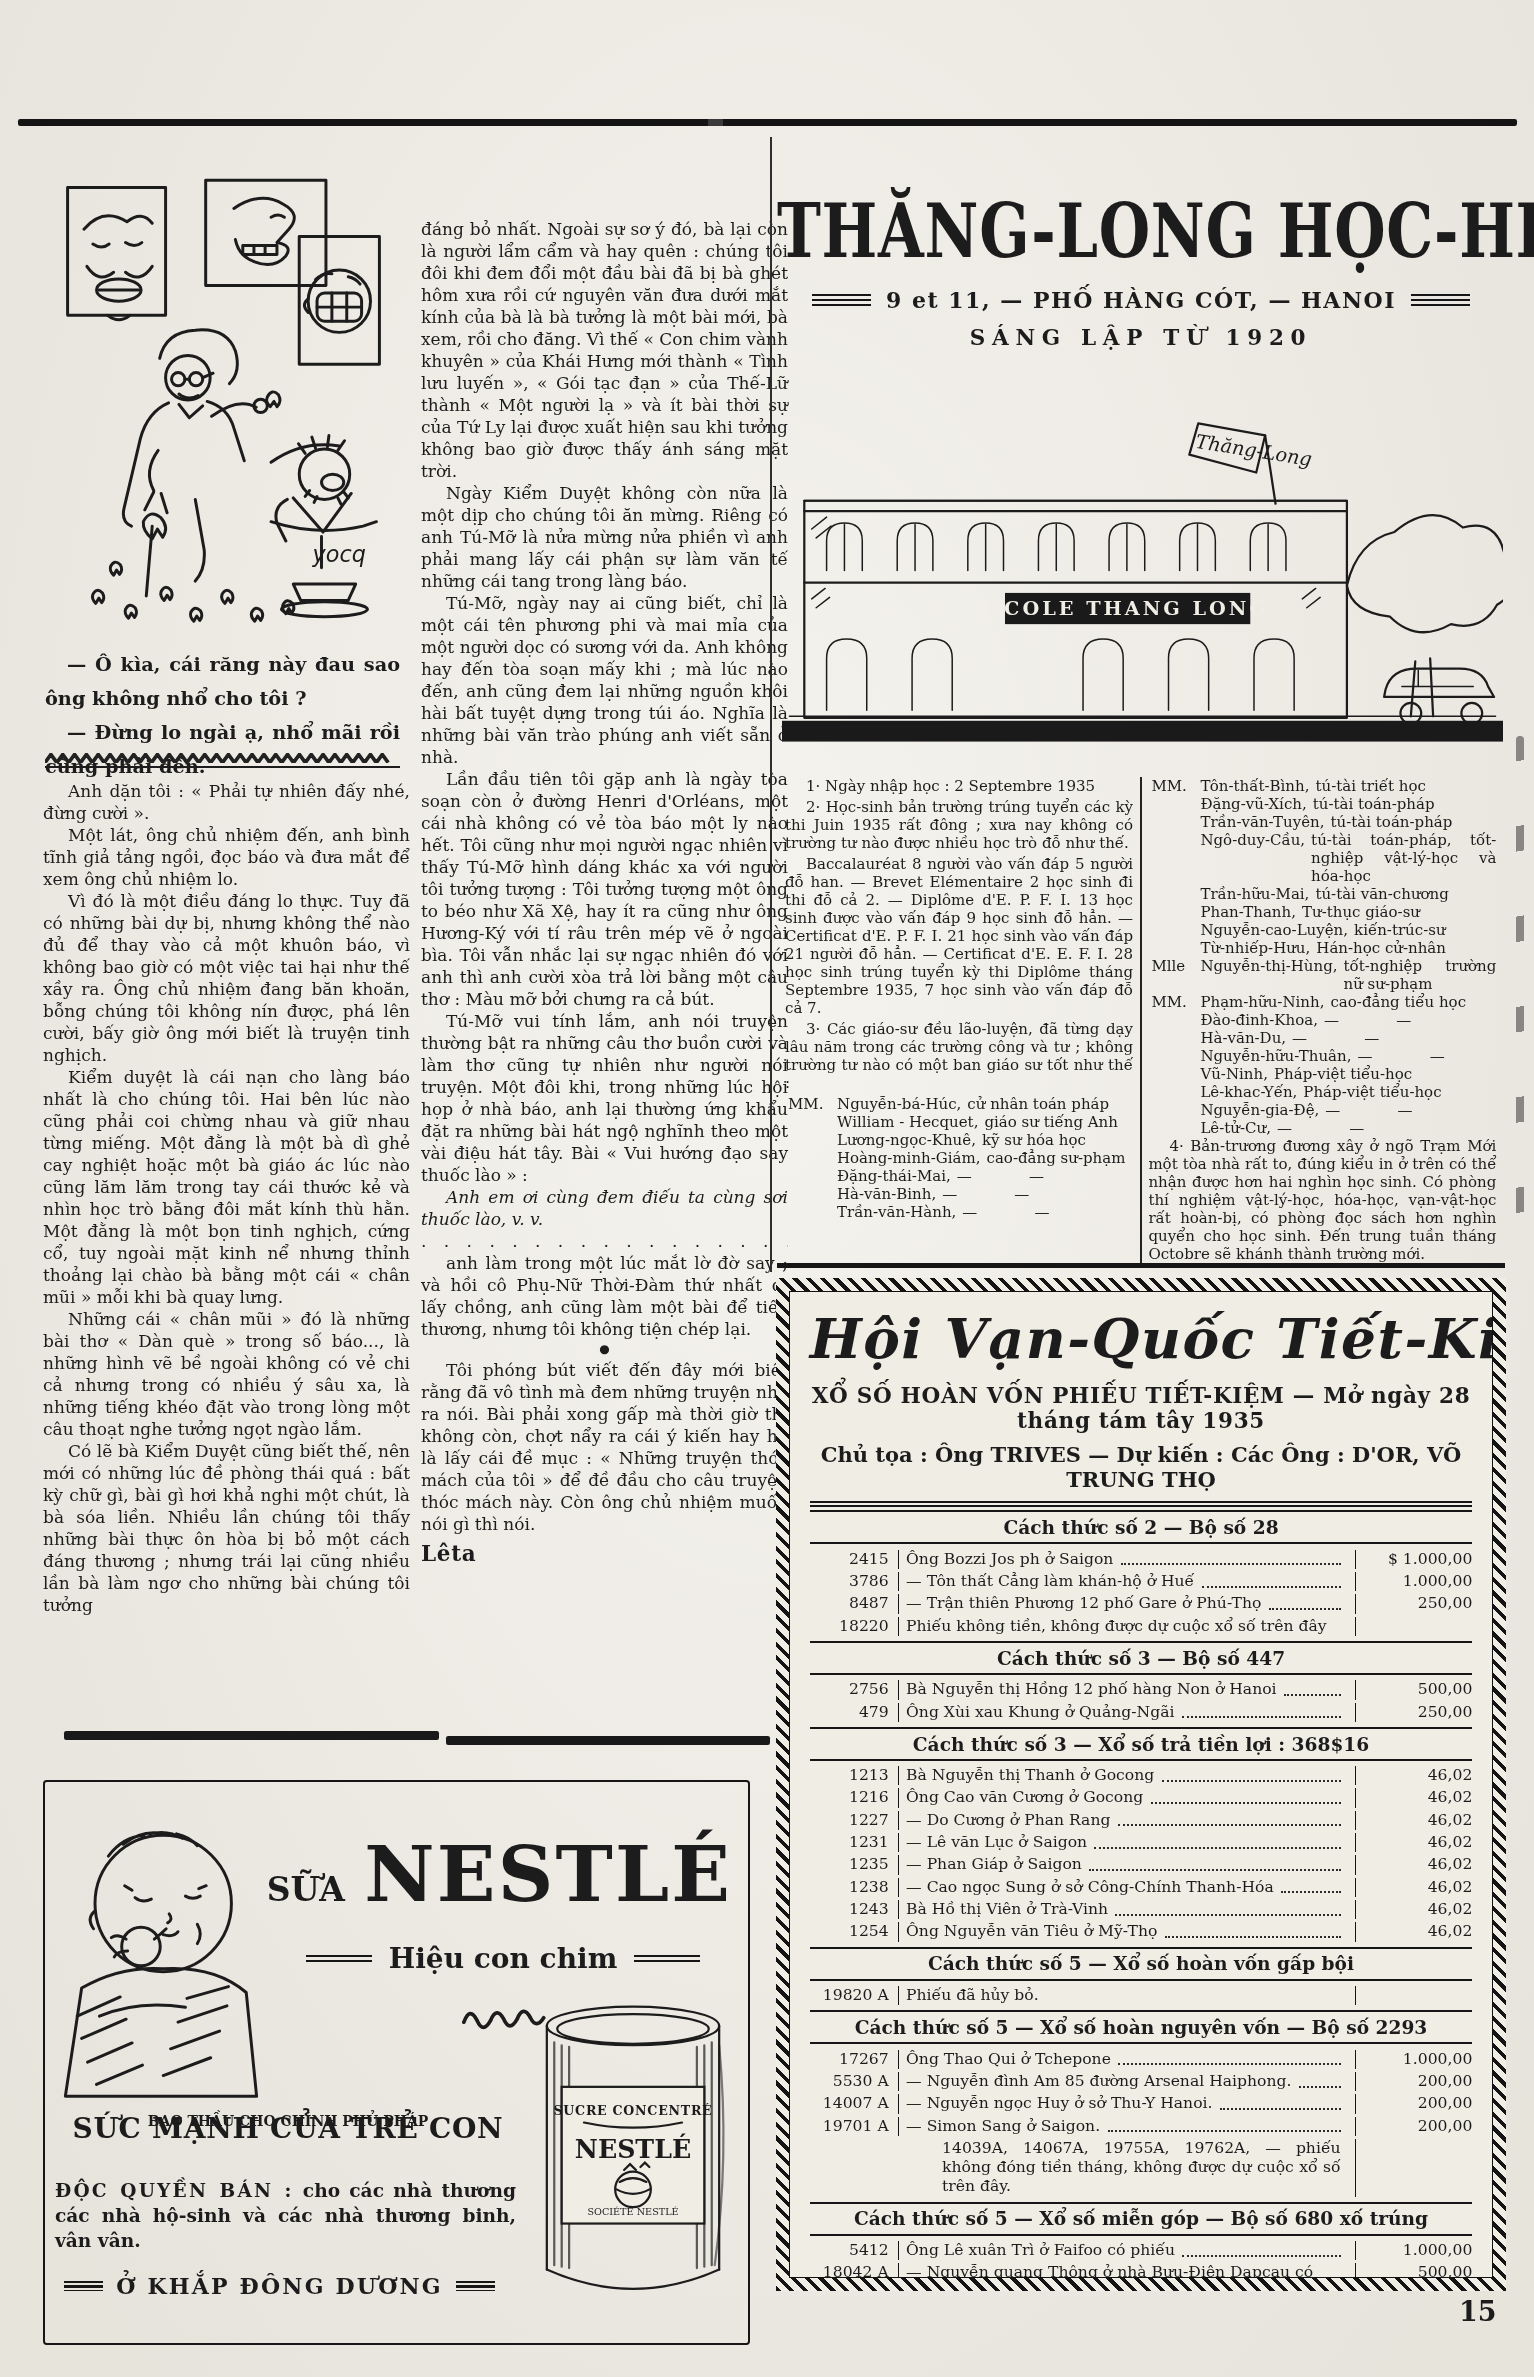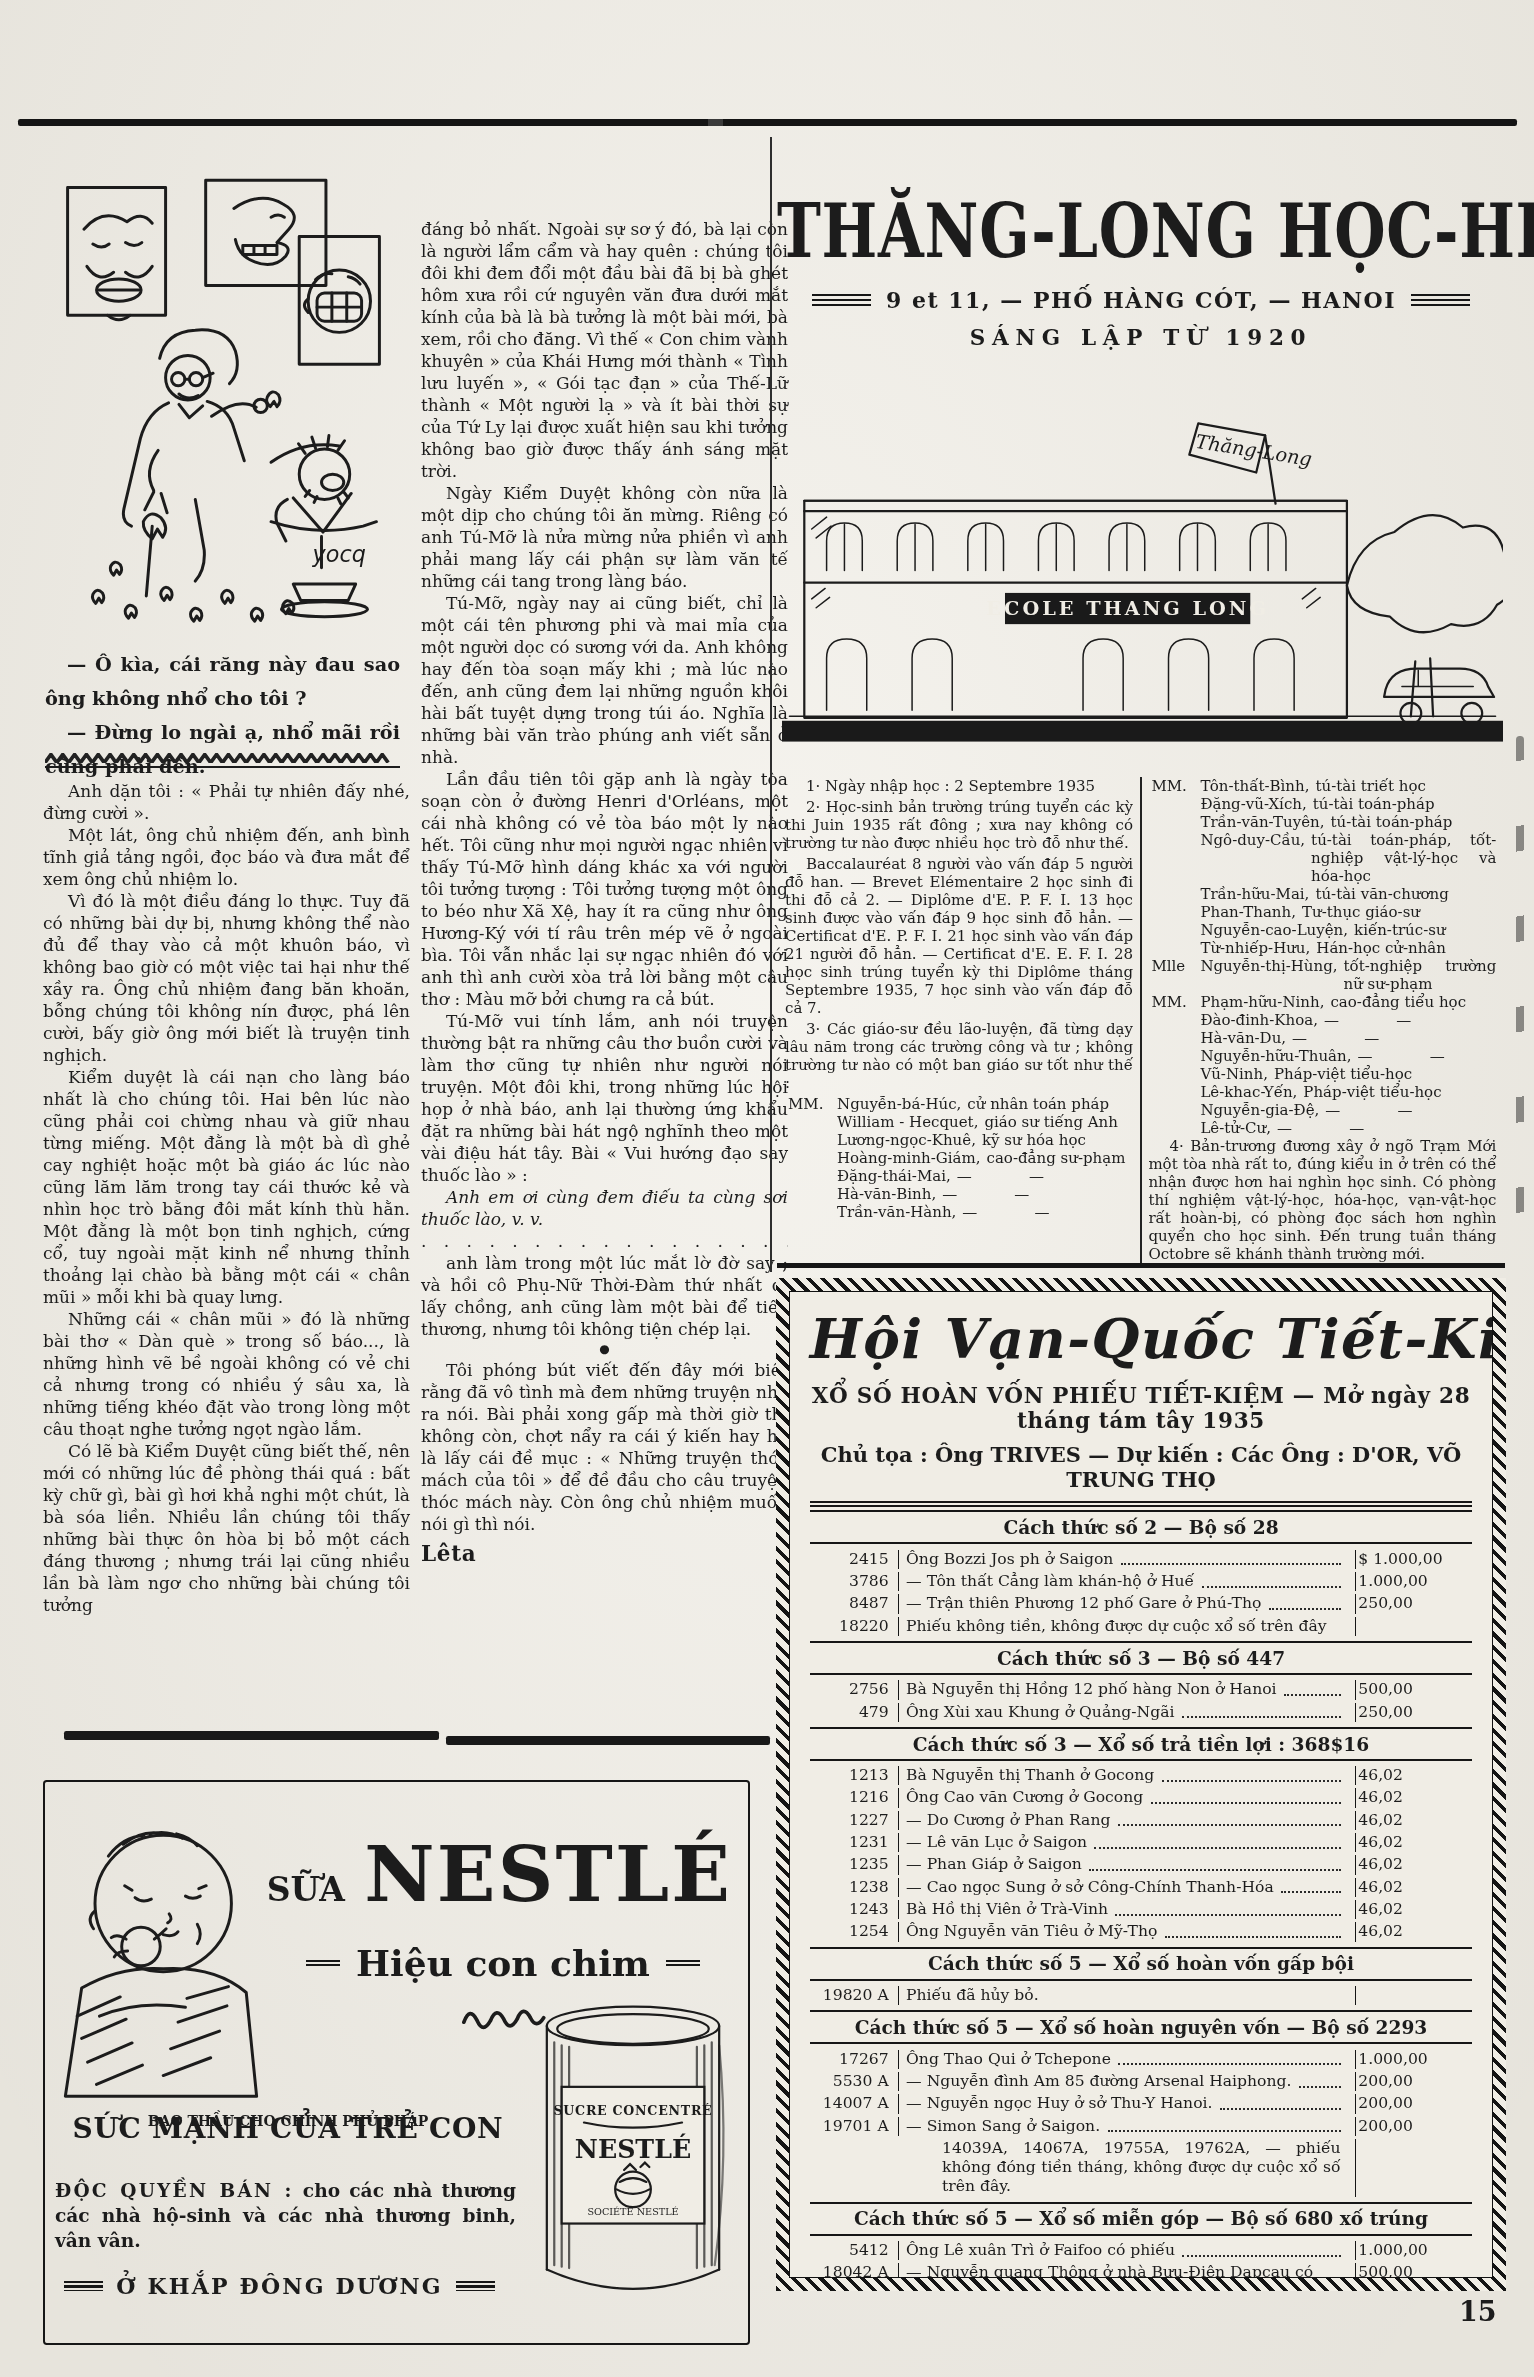--- a/index.html
+++ b/index.html
@@ -82,31 +82,31 @@
   .lot-chair { font-size:21px; font-weight:bold; text-align:center; margin-top:9px;
     padding-bottom:9px; border-bottom:6px double #161616; }
   .lot-table { margin-top:3px; font-size:15.6px; border-bottom:2.2px solid #161616; }
   .t-section { text-align:center; font-weight:bold; font-size:18.6px; padding:4.5px 0;
     border-top:2.2px solid #161616; border-bottom:2.2px solid #161616; margin:3.7px 0; }
   .t-row { display:flex; align-items:baseline; padding:1.5px 0; line-height:19.3px; }
   .t-num { flex:none; width:89px; text-align:right; padding-right:9px; border-right:1.5px solid #161616; }
   .t-desc { flex:1; min-width:0; display:flex; align-items:baseline; padding:0 7.4px; }
   .t-desc .leader { flex:1; border-bottom:2.2px dotted #2a2a2a; margin:0 7.4px 3.7px; align-self:flex-end; min-width:15px; }
   .t-notetext { display:block; text-align:justify; padding:0 7.4px 0 36px; }
-  .t-amt { flex:none; width:117px; text-align:left; padding-left:2px; border-left:1.5px solid #161616; align-self:stretch; }
+  .t-amt { flex:none; width:117px; text-align:right; padding-left:2px; border-left:1.5px solid #161616; align-self:stretch; }
 
   
   .nestle-box { left:43px; top:1780px; width:707px; height:565px; border:2.2px solid #161616; border-radius:3.7px; }
   .baby { left:52px; top:1792px; width:215px; height:315px; }
   .baby path, .baby circle { fill:none; stroke:#1c1c1c; stroke-width:4; stroke-linecap:round; stroke-linejoin:round; }
   .nestle-head { left:262px; top:1829px; width:475px; display:flex; align-items:baseline; justify-content:center; gap:19.3px; }
   .sua { font-size:33px; font-weight:bold; }
   .brand { font-size:77px; font-weight:bold; letter-spacing:2.2px; }
   .hieu { left:306px; top:1942px; width:394px; display:flex; align-items:center; gap:16.3px;
-    font-size:36px; font-weight:bold; white-space:nowrap; }
+    font-size:28px; font-weight:bold; white-space:nowrap; }
   .hline { flex:1; height:6.7px; border-top:2.2px solid #161616; border-bottom:2.2px solid #161616; }
   .squiggle { left:459px; top:2000px; width:97px; height:34px; }
   .squiggle path { fill:none; stroke:#1c1c1c; stroke-width:5; stroke-linecap:round; }
   .n1 { left:49px; top:2064px; width:478px; text-align:center; font-size:28px; font-weight:bold; letter-spacing:0.7px;margin-top:48px; }
   .n2 { left:49px; top:2113px; width:478px; text-align:center; font-size:14px; font-weight:bold; }
   .can { left:529px; top:1982px; width:208px; height:336px; }
   .can .ln { fill:none; stroke:#1c1c1c; stroke-width:3; stroke-linecap:round; }
   .n3 { left:55px; top:2178px; width:461px; font-size:18.6px; font-weight:bold; line-height:25px; text-align:justify; }
   .n3 .lbl { letter-spacing:2.2px; }
   .n4 { left:64px; top:2273px; width:431px; display:flex; align-items:center; justify-content:center; gap:13.4px;

